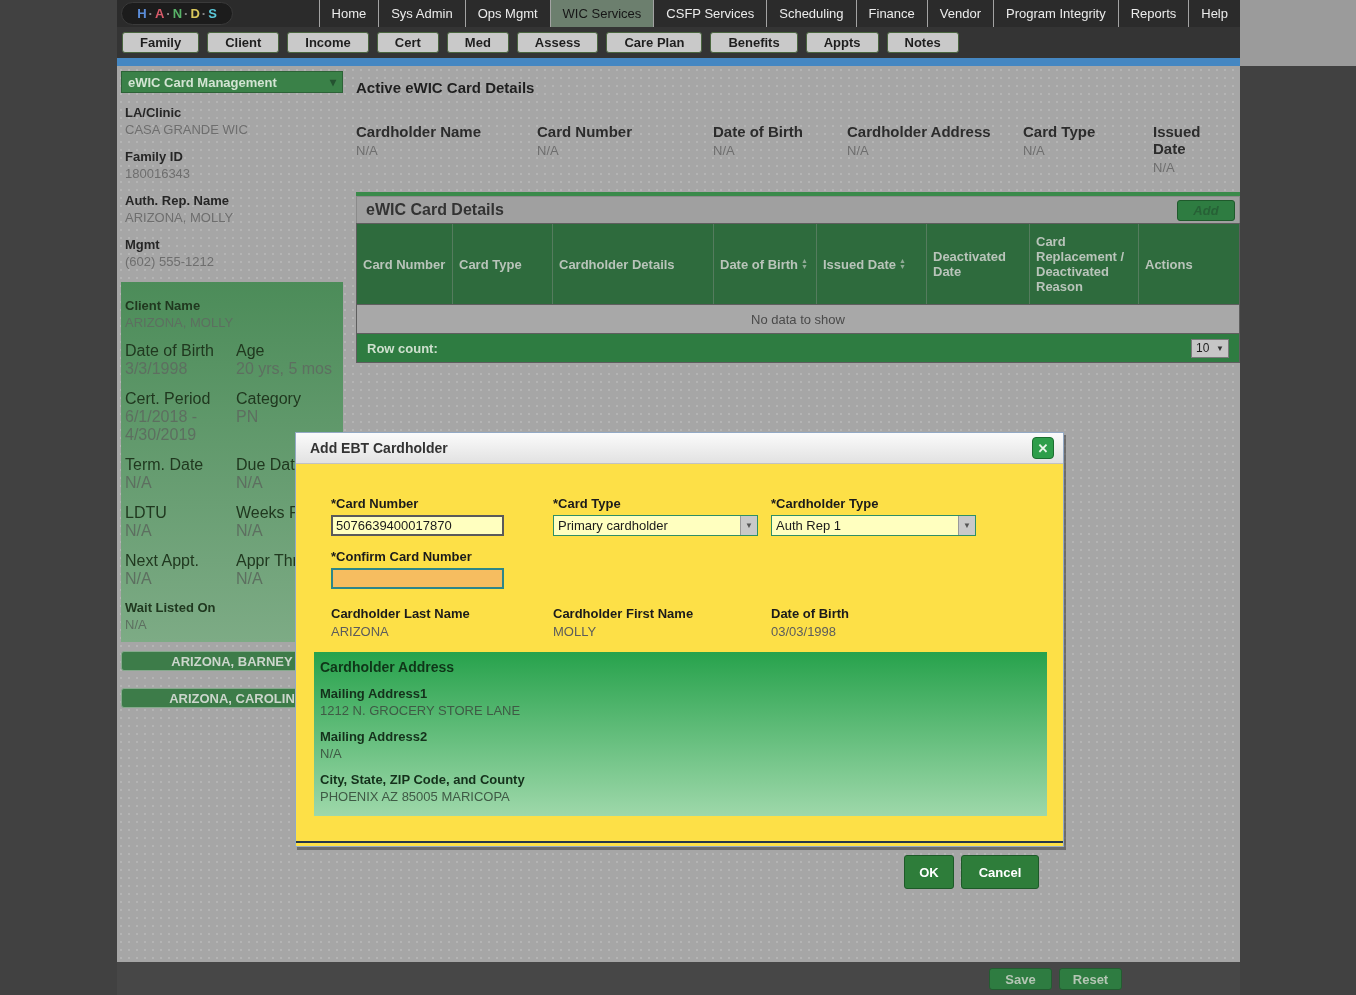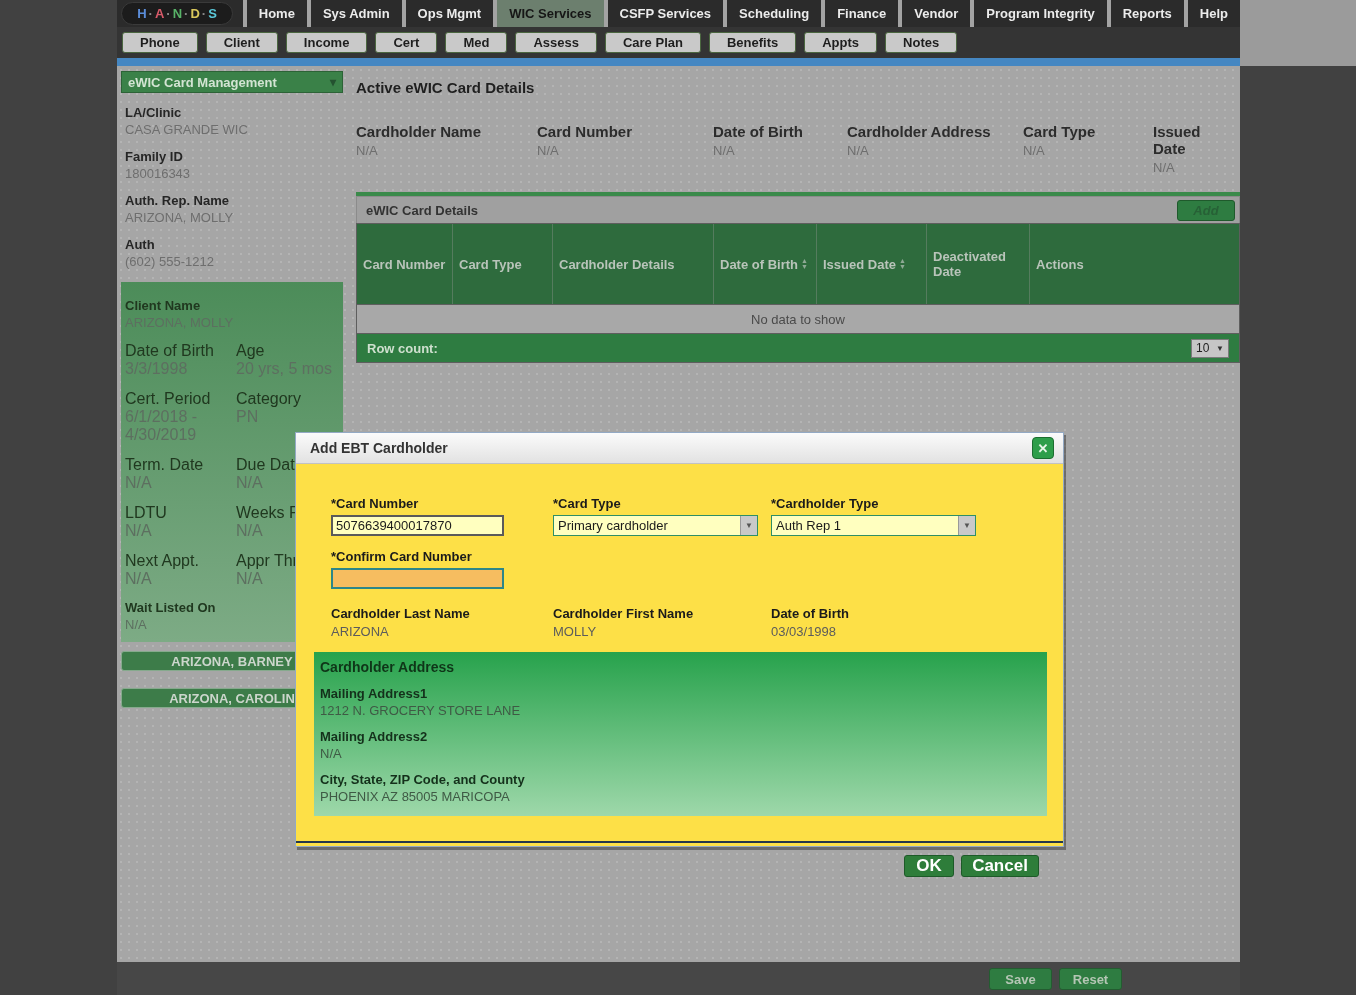--- a/index.html
+++ b/index.html
@@ -9,22 +9,22 @@
   #page { position:absolute; left:117px; top:0; width:1123px; height:995px; }
 
   
   .navbar { position:relative; height:27px; background:#2b2b2b; display:flex; align-items:stretch; }
   .logo { margin:2px 0 2px 4px; height:23px; width:112px; background:#1c1c1c; border:1px solid #3a3a3a;
           border-radius:12px; display:flex; align-items:center; justify-content:center; gap:2px;
           font-weight:bold; font-size:13px; }
   .logo span:not(:last-child)::after { content:"\00B7"; color:#8a8a8a; margin-left:2px; font-weight:bold; }
   .logo .l0{color:#5b8dd9} .logo .l1{color:#d95b6a} .logo .l2{color:#58b368} .logo .l3{color:#d9c75b} .logo .l4{color:#5bc8d9}
   .nav-items { display:flex; margin-left:auto; }
-  .nav-item { display:flex; align-items:center; padding:0 12px; color:#ececec; font-weight:bold;
-              font-size:13px; border-left:4px solid #a3a3a3; white-space:nowrap; cursor:default; }
+  .nav-item { display:flex; align-items:center; padding:0 12px; color:#ececec; font-weight:normal;
+              font-size:13px; border-left:1px solid #a3a3a3; white-space:nowrap; cursor:default; }
   .nav-item.active { background:#6c7f6e; color:#161616; }
 
   
   .tabbar { height:31px; background:#343434; display:flex; align-items:center; padding-left:5px; gap:8px; }
   .tab { height:21px; padding:0 17px; background:#c9c9c9; border:1px solid #4a663f; border-radius:3px;
          display:flex; align-items:center; font-weight:bold; font-size:13px; color:#1e1e1e; white-space:nowrap; }
   .bluebar { height:8px; background:#4587c2; }
 
   
   .content { position:relative; height:896px; background-color:#a6a6a6;
@@ -58,21 +58,21 @@
   
   .main { position:absolute; left:239px; top:13px; right:0; }
   .main-title { font-size:15px; font-weight:bold; color:#1f1f1f; }
   .summary { display:flex; margin-top:27px; }
   .sum-col .lab { font-weight:bold; font-size:15px; color:#2c2c2c; }
   .sum-col .val { font-size:13px; color:#6e6e6e; margin-top:3px; }
   .sc0{width:181px} .sc1{width:176px} .sc2{width:134px} .sc3{width:176px} .sc4{width:130px} .sc5{width:84px}
   .panel { margin-top:17px; border-top:4px solid #3a8a4a; }
   .panel-bar { height:27px; background:#a0a0a0; border:1px solid #8b8b8b; border-bottom:none;
                display:flex; align-items:center; padding:0 4px 0 9px; }
-  .panel-bar .ttl { font-weight:bold; font-size:13px; color:#333; }
+  .panel-bar .ttl { font-weight:bold; font-size:16px; color:#333; }
   .add-btn { margin-left:auto; width:58px; height:21px; background:#2e7c41; border:1px solid #1f5a2c;
              border-radius:3px; color:#276136; font-weight:bold; font-size:13px; display:flex;
              align-items:center; justify-content:center;font-style:italic; }
   .grid { border:1px solid #5e5e5e; }
   .thead { display:flex; background:#2e6b3d; height:80px; }
   .th { padding:6px; color:#b9c4ba; font-weight:bold; font-size:13px; border-left:1px solid #557c5e;
         display:flex; align-items:center; }
   .th:first-child { border-left:none; }
   .th0{width:95px} .th1{width:100px} .th2{width:161px} .th3{width:103px} .th4{width:110px}
   .th5{width:103px} .th6{width:109px} .th7{flex:1}
@@ -118,22 +118,22 @@
   .r3 { margin-top:17px; }
   .ival { font-size:13px; color:#5c5c5c; margin-top:3px; }
   .addr-panel { margin:13px 0 0 18px; width:733px; background:linear-gradient(180deg,#27a24c 0%,#9ed8aa 100%);
                 padding:7px 0 12px 0; }
   .addr-title { margin-left:6px; font-size:14px; font-weight:bold; color:#0f3518; }
   .addr-field { margin:11px 0 0 6px; }
   .addr-field .lab { font-weight:bold; font-size:13px; color:#14301b; }
   .addr-field .val { font-size:13px; color:#3f5a45; margin-top:2px; }
   .divider { margin-top:25px; border-top:2px solid #24374a; }
   .modal-buttons { display:flex; justify-content:flex-end; gap:7px; margin:12px 24px 0 0; }
-  .m-btn { height:22px; background:#2e7d3a; border:1px solid #1d5a28; border-radius:3px; color:#fff;
-           font-weight:bold; font-size:17px; display:flex; align-items:center; justify-content:center; }
+  .m-btn { height:34px; background:#2e7d3a; border:1px solid #1d5a28; border-radius:3px; color:#fff;
+           font-weight:bold; font-size:13px; display:flex; align-items:center; justify-content:center; }
   .m-btn.ok { width:50px; } .m-btn.cancel { width:78px; }
 </style>
 </head>
 <body>
 
 <div id="canvas">
   <div id="tr-patch"></div>
   <div id="page">
 
     <div class="navbar">
@@ -153,21 +153,21 @@
         <div class="nav-item">Scheduling</div>
         <div class="nav-item">Finance</div>
         <div class="nav-item">Vendor</div>
         <div class="nav-item">Program Integrity</div>
         <div class="nav-item">Reports</div>
         <div class="nav-item">Help</div>
       </div>
     </div>
 
     <div class="tabbar">
-      <div class="tab">Phone</div>
+      <div class="tab">Family</div>
       <div class="tab">Client</div>
       <div class="tab">Income</div>
       <div class="tab">Cert</div>
       <div class="tab">Med</div>
       <div class="tab">Assess</div>
       <div class="tab">Care Plan</div>
       <div class="tab">Benefits</div>
       <div class="tab">Appts</div>
       <div class="tab">Notes</div>
     </div>
@@ -187,21 +187,21 @@
           </div>
           <div class="fld">
             <div class="lab">Family ID</div>
             <div class="val">180016343</div>
           </div>
           <div class="fld">
             <div class="lab">Auth. Rep. Name</div>
             <div class="val">ARIZONA, MOLLY</div>
           </div>
           <div class="fld">
-            <div class="lab">Auth</div>
+            <div class="lab">Mgmt</div>
             <div class="val">(602) 555-1212</div>
           </div>
         </div>
 
         <div class="sb-client">
           <div class="fld">
             <div class="lab">Client Name</div>
             <div class="val">ARIZONA, MOLLY</div>
           </div>
           <div class="pair">
@@ -312,20 +312,21 @@
                 </span>
               </div>
               <div class="th th4">
                 <span>Issued Date</span>
                 <span class="sort">
                   <span>▲</span>
                     <span>▼</span>
                 </span>
               </div>
               <div class="th th5">Deactivated Date</div>
+              <div class="th th6">Card Replacement / Deactivated Reason</div>
               <div class="th th7">Actions</div>
             </div>
             <div class="nodata">No data to show</div>
             <div class="tfoot">
               <span class="rc-label">Row count:</span>
               <div class="rc-select">
                 <span>10</span>
                 <span class="arr">▼</span>
               </div>
             </div>

